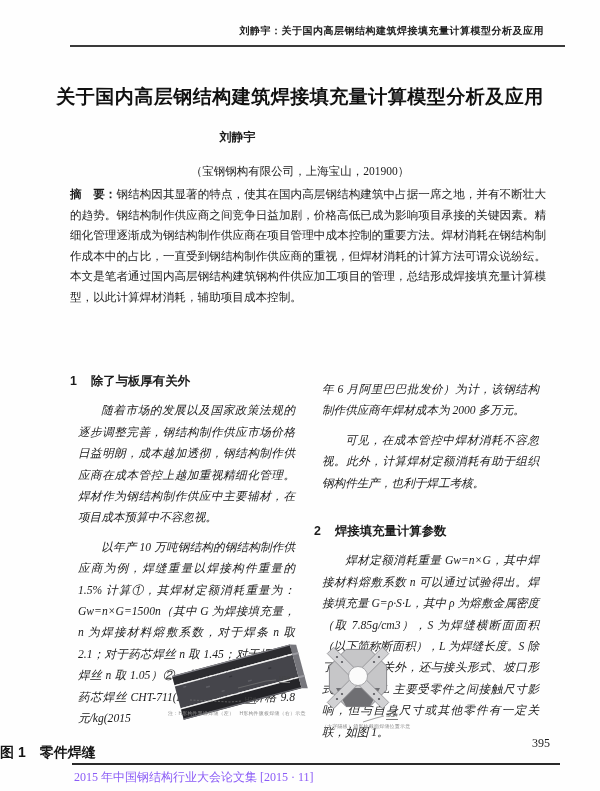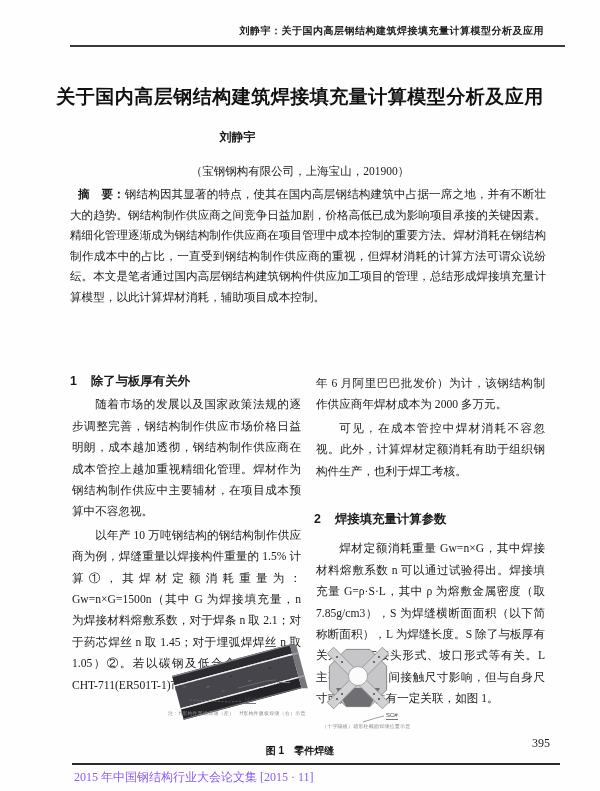--- a/index.html
+++ b/index.html
@@ -20,48 +20,48 @@
     font-family:"Liberation Sans","DejaVu Sans",sans-serif;
     font-size:19px; font-weight:700; letter-spacing:0.5px; color:#111;margin-top:8px;
   }
   .author { position:absolute; top:129px; left:0; width:475px; text-align:center; font-size:12px; font-weight:600; }
   .affiliation { position:absolute; top:152px; left:0; width:600px; text-align:center; font-size:11.5px;margin-top:12px; }
   
   .abstract {
     position:absolute; top:184px; left:70px; width:476px;
     font-size:11.6px; line-height:20.6px; text-align:justify; color:#1b1b1b;
   }
-  .abstract b, .kw b { font-family:"Liberation Sans","DejaVu Sans",sans-serif; font-weight:700;margin-left:8px; }
+  .abstract b, .kw b { font-family:"Liberation Sans","DejaVu Sans",sans-serif; font-weight:700; }
   .kw { position:absolute; top:284px; left:70px; width:476px; font-size:11.6px; line-height:20.6px; }
   
   .col { position:absolute; top:371px; width:233px; font-size:11.6px; line-height:21.4px; text-align:justify; }
   .col-left { left:70px; }
   .col-right { left:314px; }
   .sec-heading {
     font-family:"Liberation Sans","DejaVu Sans",sans-serif;
     font-size:12.4px; font-weight:700; line-height:21.4px; text-align:left;
   }
   .sec-heading .sec-num { margin-right:14px; }
   .col p.indent { text-indent:2em; }
-  .col p { margin:2px; }
+  .col p { margin:8px;font-style:italic; }
   .col .h2-gap { margin-top:27px; margin-bottom:8px; }
   
   .fig-svg { position:absolute; left:70px; top:638px; width:470px; height:115px; }
   .fig-label {
     position:absolute; font-size:6px; color:#444; border-bottom:0.5px solid #777;
     line-height:7px; font-family:"Liberation Sans","DejaVu Sans",sans-serif;
   }
   .fig-note {
     position:absolute; font-size:5px; color:#8a8a8a; white-space:nowrap;
     font-family:"Liberation Sans","DejaVu Sans",sans-serif; letter-spacing:0.2px;
   }
   .fig-caption {
-    position:absolute; top:744px; left:0; width:600px; text-align:center;
+    position:absolute; top:744px; left:0; width:600px; text-align:left;
     font-family:"Liberation Sans","DejaVu Sans",sans-serif;
-    font-size:10px; font-weight:700; color:#151515;
+    font-size:14px; font-weight:700; color:#151515;
   }
   
   .footer-rule { position:absolute; top:763px; left:72px; width:488px; height:1.5px; background:#2a2a2a; }
   .footer-text { position:absolute; top:769px; left:74px; font-size:12px; color:#8b5cf6; }
   .page-number { position:absolute; top:736px; right:50px; font-size:12px; color:#1b1b1b;margin-left:32px; }
 </style>
 </head>
 <body>
 
 <div class="page">

